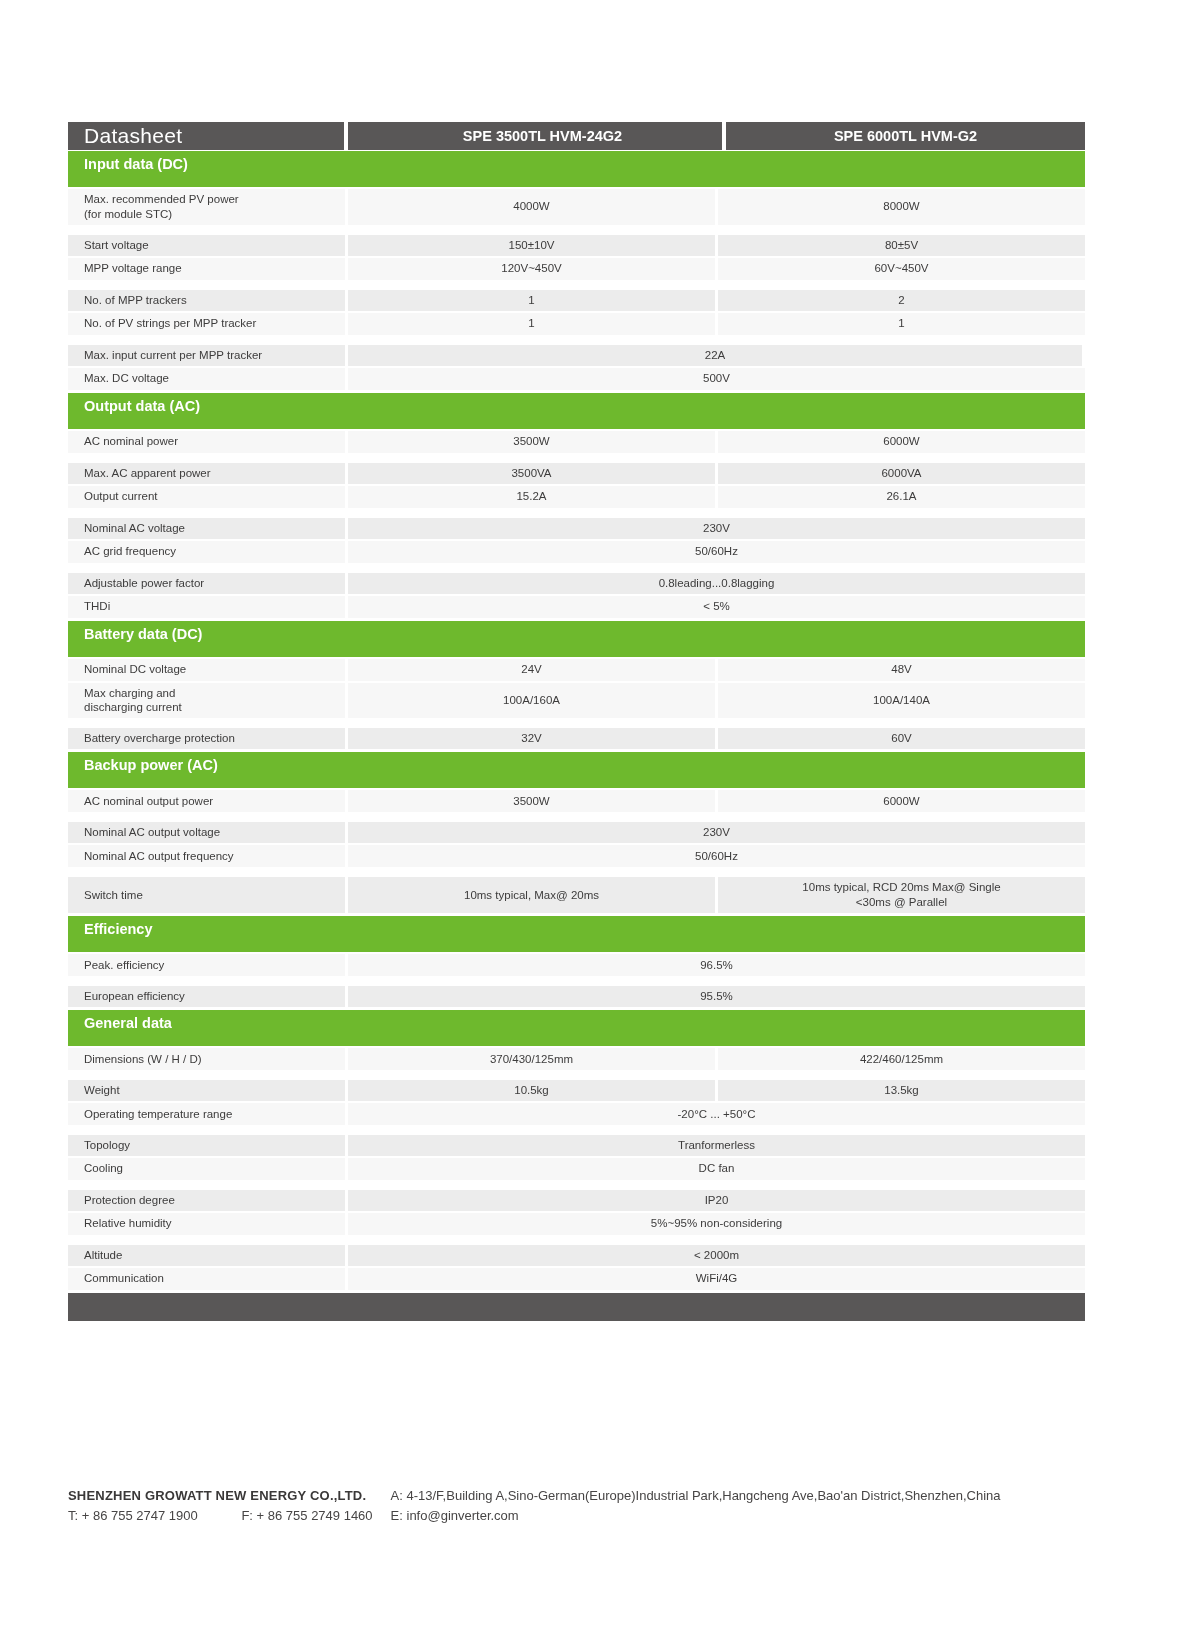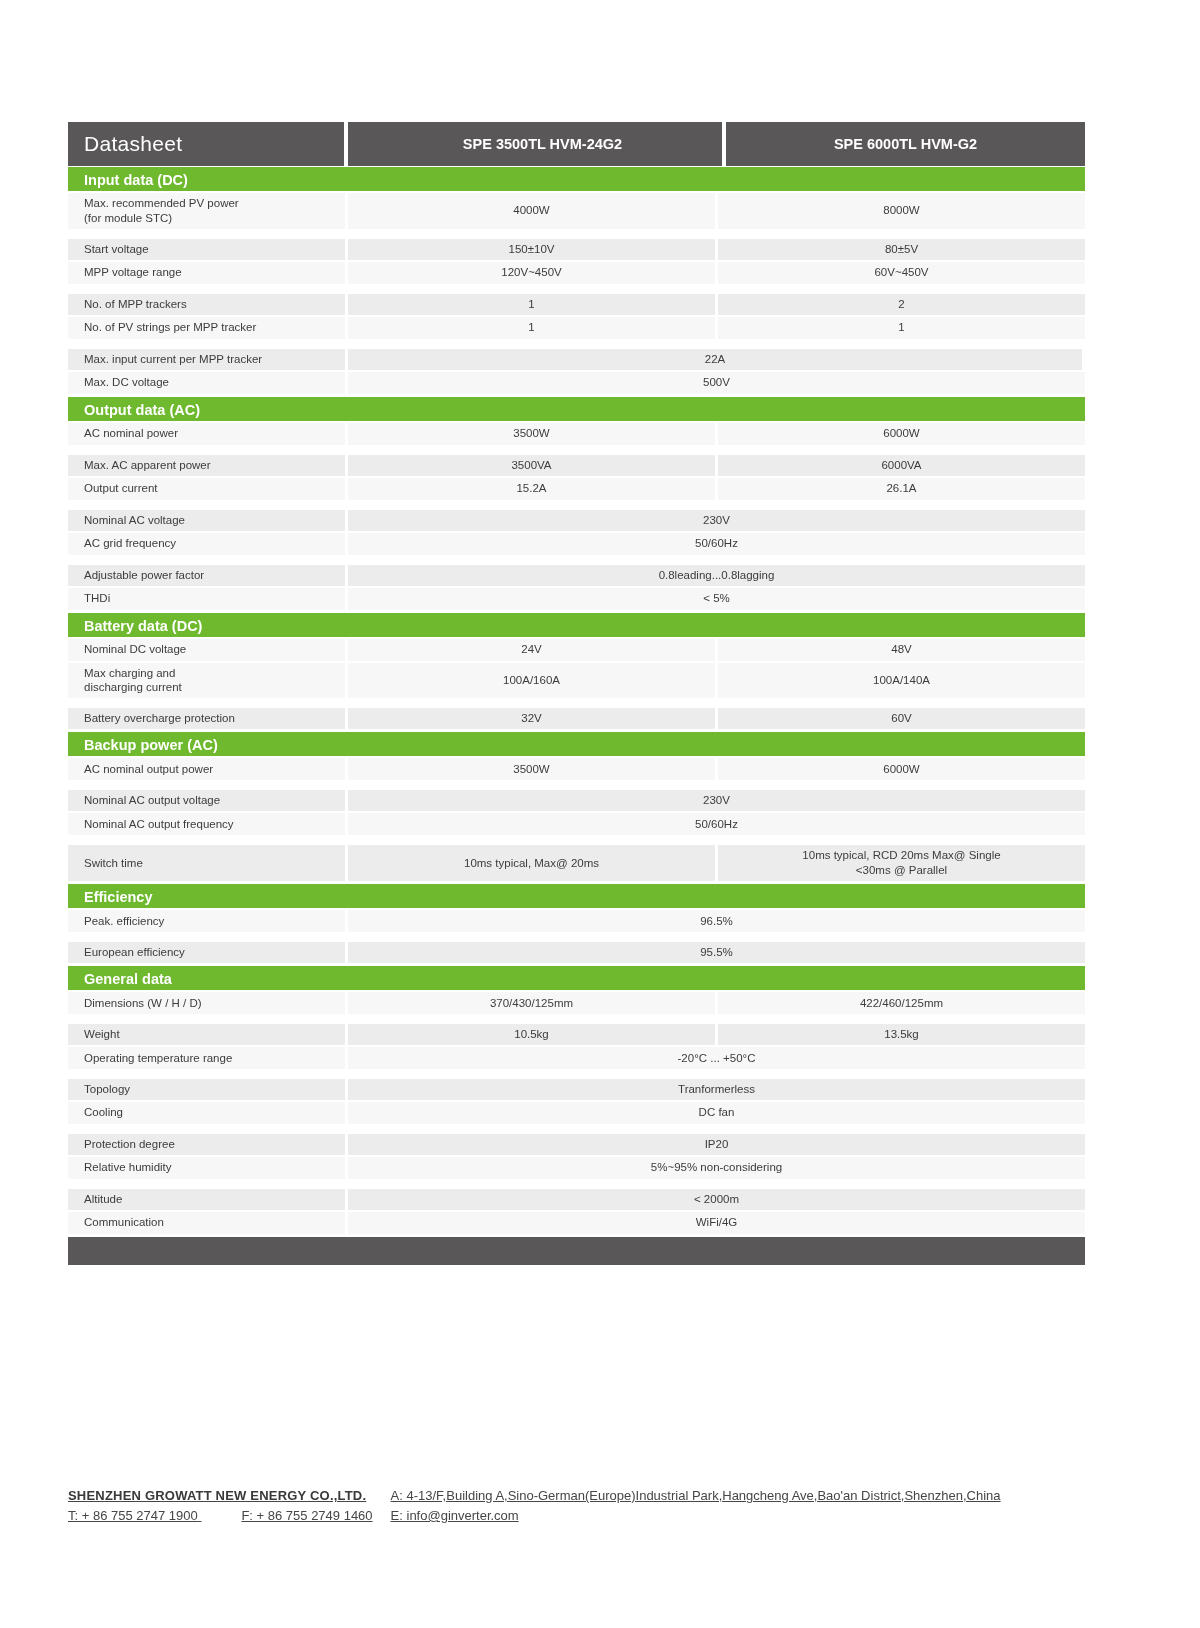--- a/index.html
+++ b/index.html
@@ -1,47 +1,46 @@
 <!DOCTYPE html>
 <html><head>
 <meta charset="utf-8">
 <style>
   html,body{margin:0;padding:0;}
   body{
     width:1200px;height:1628px;background:#ffffff;position:relative;
     font-family:"Liberation Sans",sans-serif;overflow:hidden;
   }
   .spec-table{position:absolute;left:68px;top:122px;width:1017px;}
-  .thead{display:flex;height:44px;}
+  .thead{display:flex;height:28px;}
   .th{background:#595757;color:#fff;display:flex;align-items:center;box-sizing:border-box;}
   .th.title{width:280px;padding-left:16px;font-size:21px;letter-spacing:.3px;border-right:4px solid #fff;}
   .th.model{flex:1;justify-content:center;font-weight:bold;font-size:14.5px;}
   .th.model.m1{border-right:4px solid #fff;padding-left:15px;}
   .section-bar{
     background:#6eb92d;color:#fff;font-weight:bold;font-size:14.5px;
-    height:24px;line-height:27px;padding-left:16px;margin-top:1px;margin-bottom:2px;
+    height:36px;line-height:27px;padding-left:16px;margin-top:1px;margin-bottom:2px;
   }
   .row{display:flex;border-bottom:2px solid #fff;min-height:22px;}
   .row.light .cell{background:#f7f7f7;}
   .row.dark  .cell{background:#ececec;margin-top:8px;}
   .cell{
     display:flex;align-items:center;font-size:11.5px;color:#3d3c3c;
     white-space:pre-line;box-sizing:border-box;line-height:1.3;
     padding-top:3px;padding-bottom:3px;
   }
   .cell.label{width:280px;padding-left:16px;padding-right:8px;border-right:3px solid #fff;}
   .cell.value{flex:1;justify-content:center;text-align:center;}
   .cell.value.first{border-right:3px solid #fff;}
   .endbar{height:28px;background:#595757;margin-top:1px;}
   .page-footer{
     position:absolute;left:68px;top:1488px;width:1060px;
     font-size:13px;color:#474545;
     display:grid;grid-template-columns:auto 1fr;column-gap:18px;row-gap:5px;
     align-items:baseline;
-    text-decoration:underline;
   }
   .page-footer .company{font-weight:bold;color:#3a3838;letter-spacing:.2px;}
   .page-footer .telfax .fax{margin-left:40px;}
 </style>
 </head>
 <body>
 
 <div class="spec-table">
   <div class="thead">
     <div class="th title">Datasheet</div>

